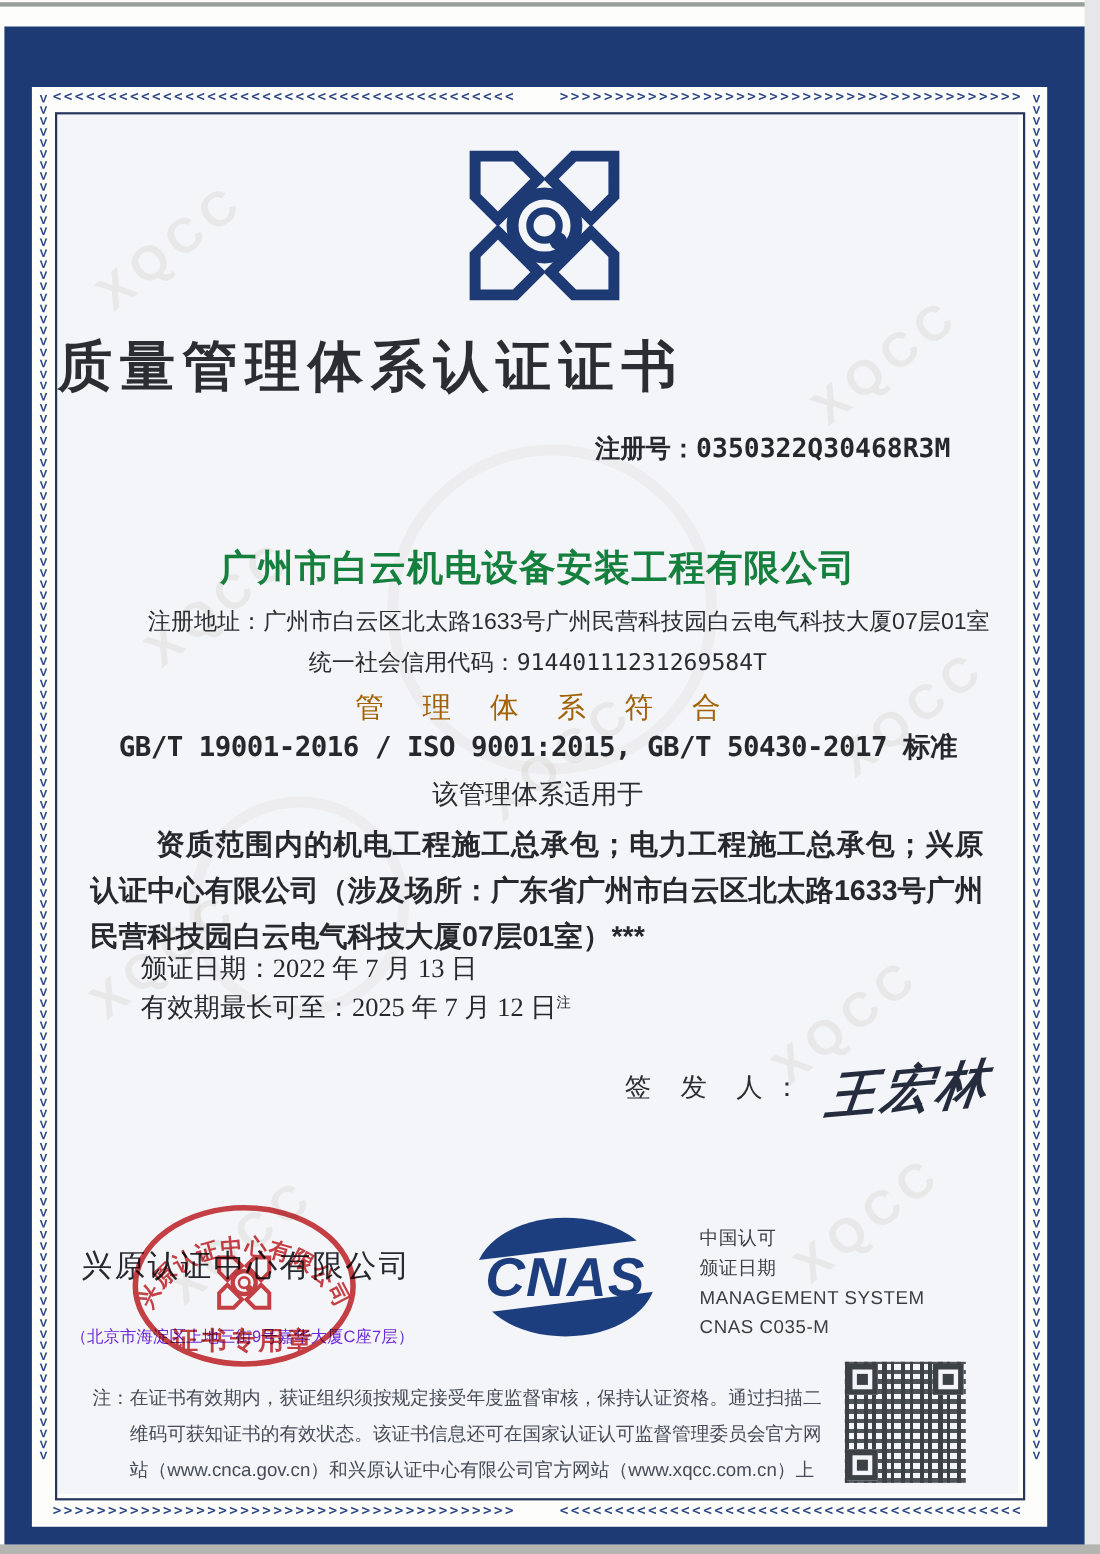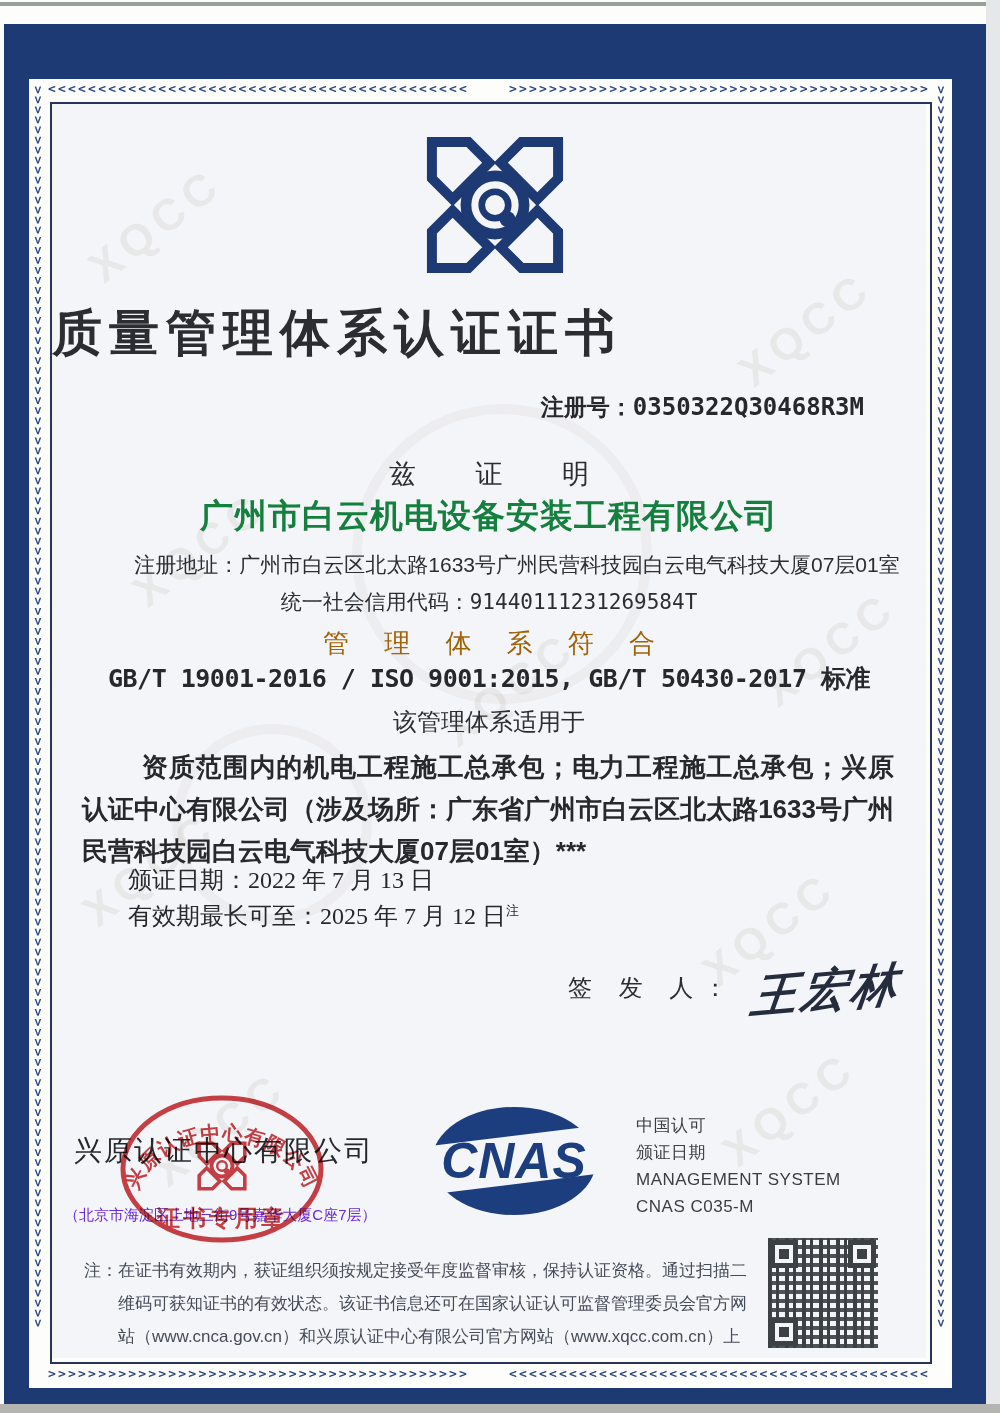--- a/index.html
+++ b/index.html
@@ -137,21 +137,20 @@
   <div class="wm-ring" style="left:120px;top:620px;width:180px;height:180px"></div>
 
   <svg class="emblem" viewBox="0 0 100 100">
       <use href="#xlogo"></use>
     </svg>
 
   <div class="title">质量管理体系认证证书</div>
 
   <div class="regline"><span>注册号：</span><span class="num">0350322Q30468R3M</span></div>
 
-  <div class="certify">兹 证 明</div>
   <div class="company">广州市白云机电设备安装工程有限公司</div>
 
   <div class="addr"><span>注册地址：</span><span>广州市白云区北太路1633号广州民营科技园白云电气科技大厦07层01室</span></div>
 
   <div class="credit"><span>统一社会信用代码：</span><span class="num">91440111231269584T</span></div>
 
   <div class="conform">管 理 体 系 符 合</div>
   <div class="standards">GB/T 19001-2016 / ISO 9001:2015, GB/T 50430-2017 标准</div>
 
   <div class="scopehead">该管理体系适用于</div>

